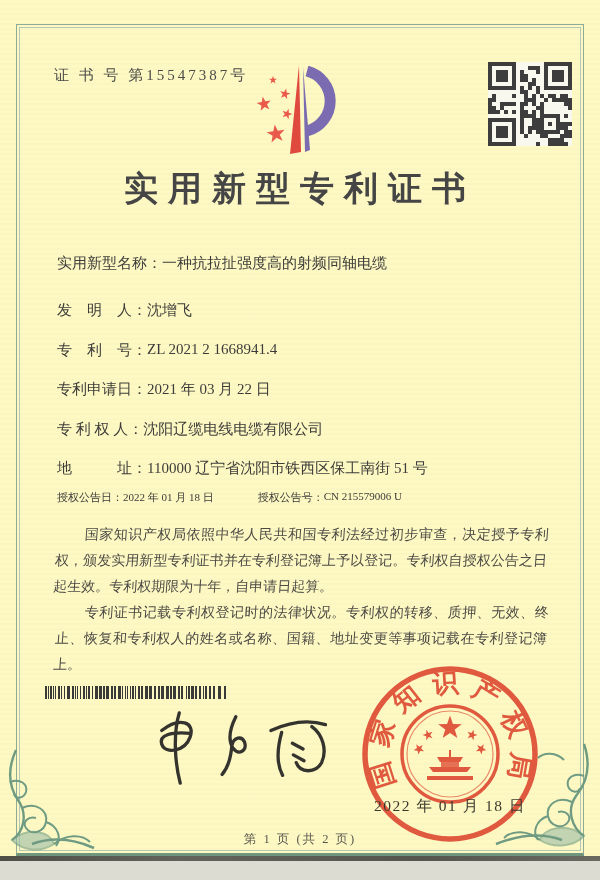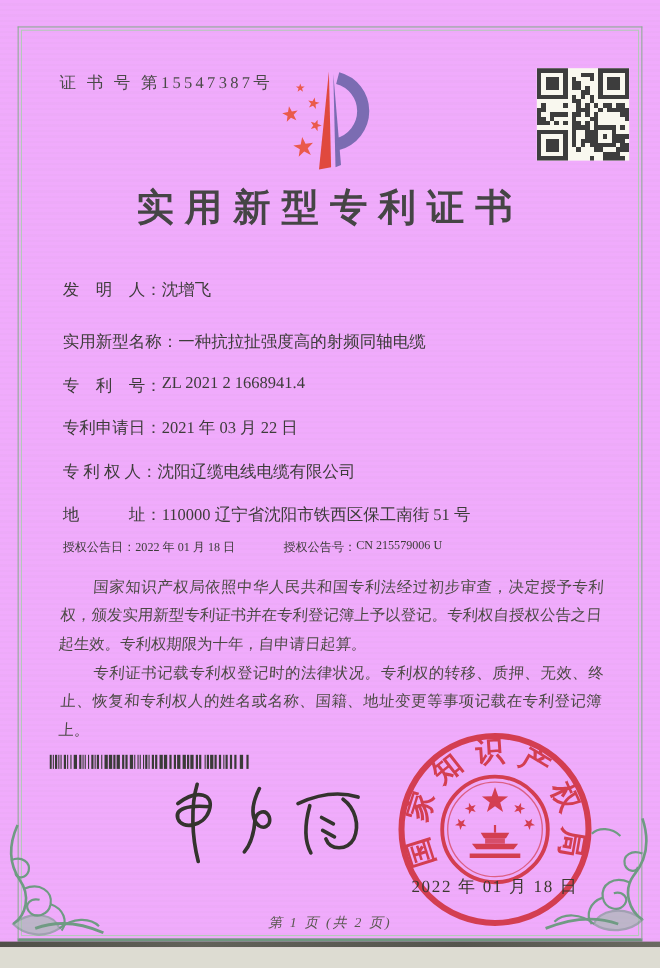--- a/index.html
+++ b/index.html
@@ -1,17 +1,17 @@
 <!DOCTYPE html>
 <html><head>
 <meta charset="utf-8">
 <style>
   html,body{margin:0;padding:0;}
   body{width:600px;height:880px;overflow:hidden;background:#e3e3da;font-family:"Liberation Serif",serif;}
-  .stage{position:relative;width:600px;height:880px;background:#f0abfc;}
+  .stage{position:relative;width:600px;height:880px;background:#fef9c3;}
   .stage::before{content:"";position:absolute;inset:0;
     background:repeating-linear-gradient(0deg, rgba(120,130,110,0.025) 0 2px, rgba(255,255,255,0) 2px 5px);
     pointer-events:none;}
   
   .border-outer{position:absolute;left:16px;top:24px;width:566px;height:828px;
     border:1.5px solid #8fab97;border-bottom:3px solid #6f957f;}
   .border-inner{position:absolute;inset:2px;border:1px solid #b4c8ba;}
   
   .cert-no{position:absolute;left:54px;top:66px;font-size:15px;letter-spacing:3px;color:#4a4a48;}
   .logo{position:absolute;left:246px;top:60px;}
@@ -33,21 +33,21 @@
   
   .barcode{position:absolute;left:45px;top:686px;}
   
   .signer{position:absolute;left:57px;top:732px;font-size:16px;color:#3a3a38;line-height:1.8;letter-spacing:2px;}
   .signature{position:absolute;left:150px;top:706px;}
   
   .seal{position:absolute;left:358px;top:662px;mix-blend-mode:multiply;opacity:.9;}
   .seal-date{position:absolute;left:374px;top:796px;font-size:15.5px;color:#3c392f;letter-spacing:1.5px;}
   
   .footer{position:absolute;left:0;top:831px;width:100%;text-align:center;font-size:12.5px;
-    color:#58584f;letter-spacing:2px;font-style:italic;}
+    color:#58584f;letter-spacing:2px;}
   
   .corner{position:absolute;}
   .corner.bl{left:2px;top:748px;}
   .corner.br{left:466px;top:740px;}
   
   .scan-edge{position:absolute;left:0;top:856px;width:600px;height:5px;
     background:linear-gradient(90deg,#4f4f48,#62625a 30%,#55554e 70%,#6a6a61);}
   .scan-below{position:absolute;left:0;top:861px;width:600px;height:19px;background:#dddcd2;}
 </style>
 </head>
@@ -195,26 +195,26 @@
       <rect x="2" y="16" width="3" height="3" fill="#3d3d3d"></rect>
       <rect x="13" y="13" width="5" height="5" fill="#3d3d3d"></rect>
       <rect x="14" y="14" width="3" height="3" fill="#f9f8ef"></rect>
       <rect x="15" y="15" width="1" height="1" fill="#3d3d3d"></rect>
     </svg>
 
   <h1 class="title">实用新型专利证书</h1>
 
   <div class="fields">
     <div class="frow">
+      <span class="lbl">实用新型名称：</span>
+      <span class="val">一种抗拉扯强度高的射频同轴电缆</span>
+    </div>
+    <div class="frow">
       <span class="lbl">发　明　人：</span>
       <span class="val">沈增飞</span>
-    </div>
-    <div class="frow">
-      <span class="lbl">实用新型名称：</span>
-      <span class="val">一种抗拉扯强度高的射频同轴电缆</span>
     </div>
     <div class="frow">
       <span class="lbl">专　利　号：</span>
       <span class="val">ZL 2021 2 1668941.4</span>
     </div>
     <div class="frow">
       <span class="lbl">专利申请日：</span>
       <span class="val">2021 年 03 月 22 日</span>
     </div>
     <div class="frow">

